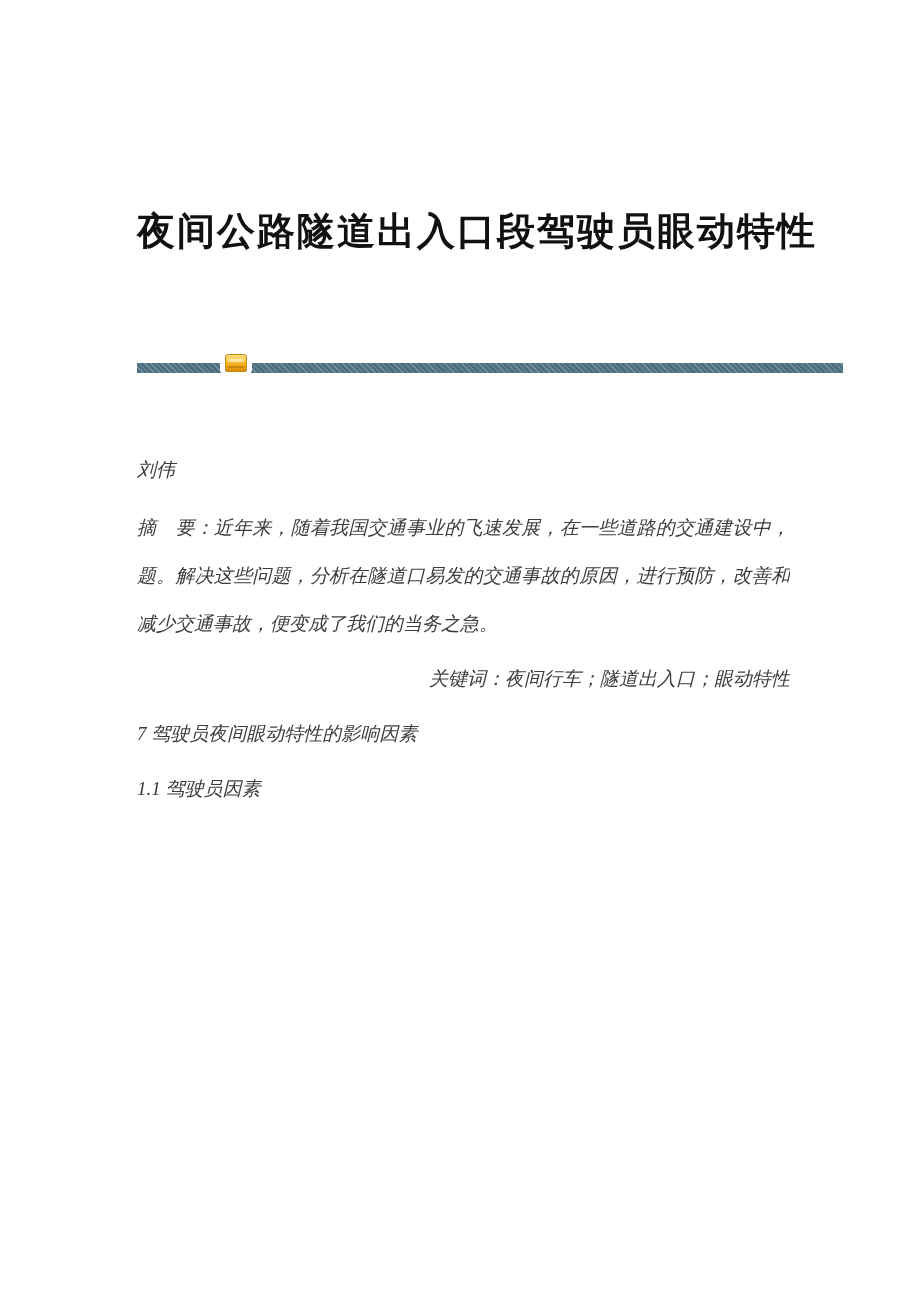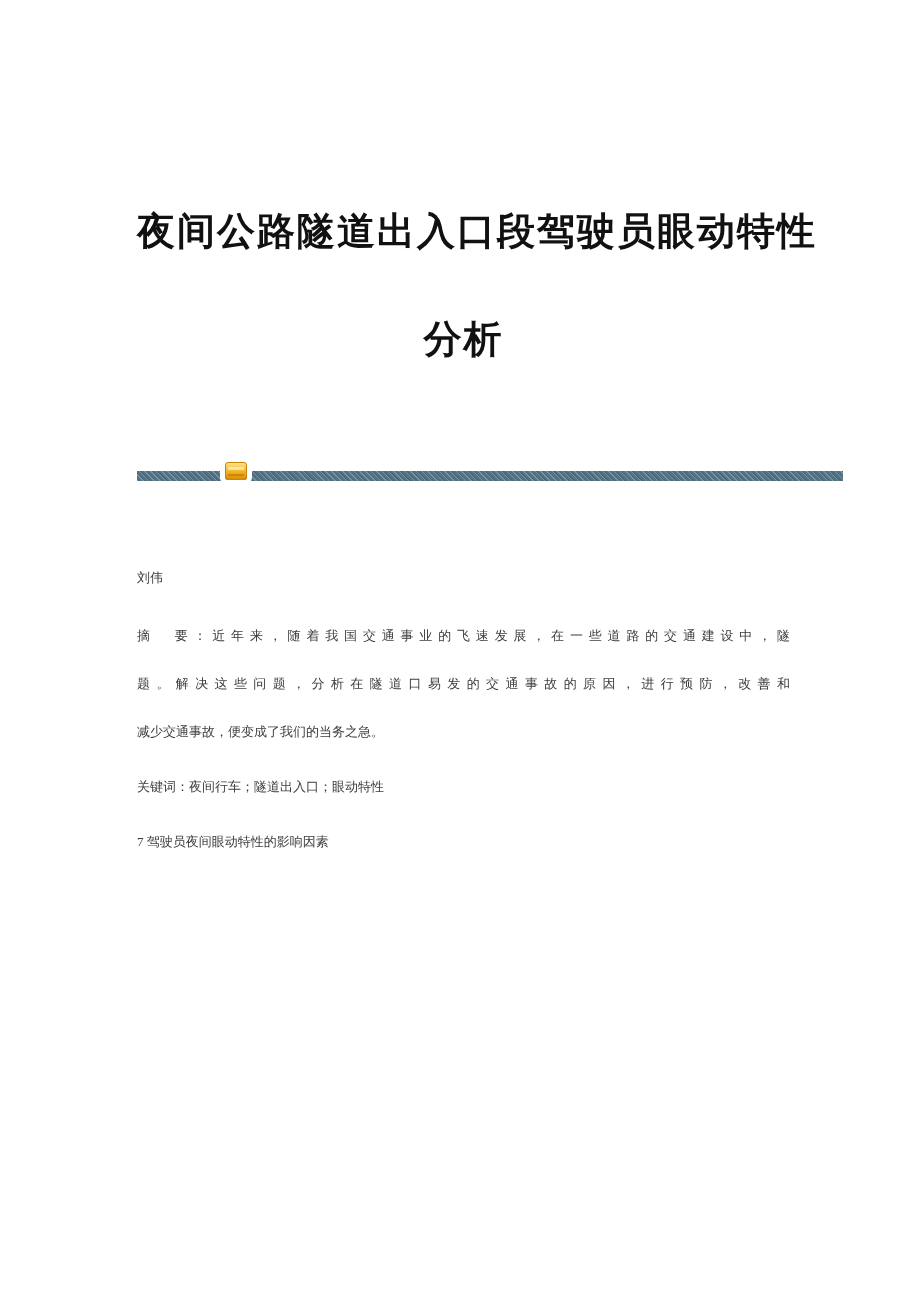--- a/index.html
+++ b/index.html
@@ -72,60 +72,61 @@
 
   
   .content {
     margin-left: 137px;
     width: 653px;
     color: #3c3c3c;
   }
   .line {
     height: 48px;
     line-height: 48px;
-    font-size: 13px;
+    font-size: 19px;
     overflow: hidden;
     white-space: nowrap;
+    font-style: italic;
   }
   .line.j {              
     white-space: normal;
     text-align: justify;
     text-align-last: justify;
   }
   .author-row   { margin-top: 73px; }
   .abstract     { margin-top: 10px; }
-  .keywords-row { margin-top: 7px; }
+  .keywords-row { margin-top: 7px; text-align: right; }
   .h1-row       { margin-top: 7px; }
   .h2-row       { margin-top: 7px; }
   .body-para    { margin-top: 9px; }
 </style>
 </head>
 <body>
 
 <div class="page">
 
   <header class="title-wrap">
     <div class="title-line first">夜间公路隧道出入口段驾驶员眼动特性</div>
-    <div class="title-line">分析</div>
   </header>
 
   <div class="divider">
     <span class="envelope"></span>
   </div>
 
   <main class="content">
 
     <div class="line author-row">刘伟</div>
 
     <section class="abstract">
       <div class="line j">摘　要：近年来，随着我国交通事业的飞速发展，在一些道路的交通建设中，隧</div>
       <div class="line j">题。解决这些问题，分析在隧道口易发的交通事故的原因，进行预防，改善和</div>
       <div class="line">减少交通事故，便变成了我们的当务之急。</div>
     </section>
 
     <div class="line keywords-row">关键词：夜间行车；隧道出入口；眼动特性</div>
 
     <div class="line h1-row">7 驾驶员夜间眼动特性的影响因素</div>
 
+    <div class="line h2-row">1.1 驾驶员因素</div>
 
 
   </main>
 </div>
 
 </body></html>

